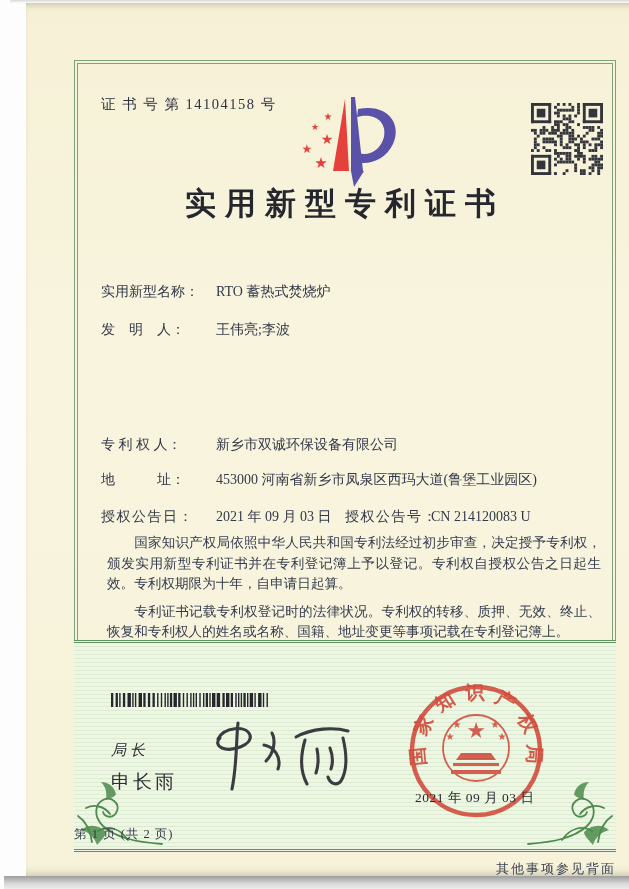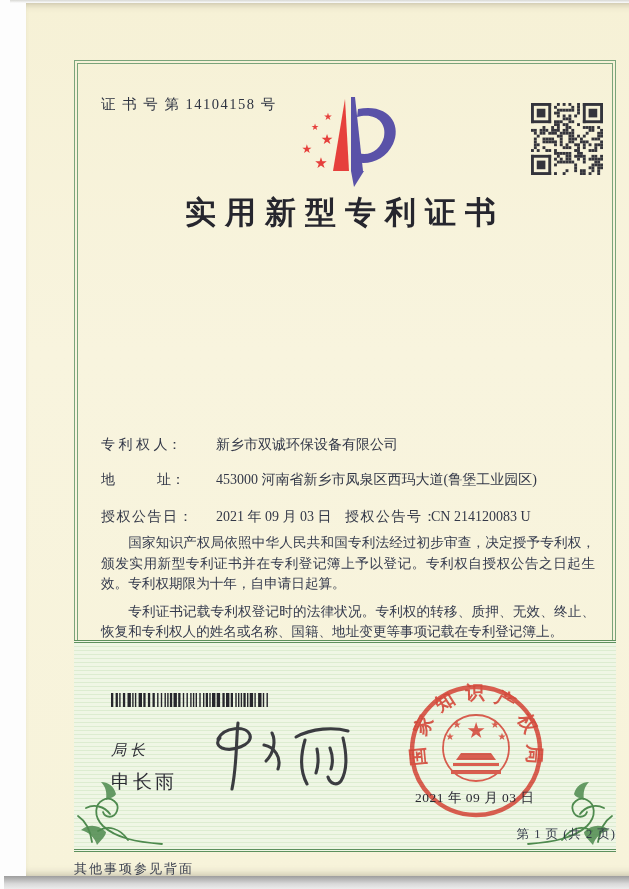--- a/index.html
+++ b/index.html
@@ -16,50 +16,50 @@
   #scan-top{position:absolute;left:10px;right:0;top:0;height:3px;
          background:linear-gradient(180deg,#d8d8d4,rgba(255,255,255,0));}
 
   
   #frame{position:absolute;left:48px;top:57px;width:542px;height:792px;
          border:1px solid #7aa47a;padding:2px;box-sizing:border-box;}
   #frame-inner{width:100%;height:100%;border:1px solid #7aa47a;box-sizing:border-box;}
 
   .abs{position:absolute;}
   #cert-no{left:75px;top:92px;font-size:14.5px;letter-spacing:1.5px;color:#2f3442;white-space:nowrap;}
-  #title{left:48px;top:189px;width:542px;text-align:center;font-size:31px;font-weight:600;
+  #title{left:48px;top:180px;width:542px;text-align:center;font-size:31px;font-weight:600;
          letter-spacing:9px;color:#26262e;white-space:nowrap;}
 
   .row{position:absolute;left:75px;font-size:14px;color:#333848;white-space:nowrap;line-height:20px;}
   .row .lab{display:inline-block;width:115px;vertical-align:top;}
   .row .val{display:inline-block;vertical-align:top;}
   .g2lab{position:absolute;left:244px;letter-spacing:1.5px;text-align:right;}
   .g2val{position:absolute;left:330px;}
 
-  #paras{position:absolute;left:75px;top:530px;width:494px;color:#353b4e;}
+  #paras{position:absolute;left:81px;top:530px;width:494px;color:#353b4e;}
   #paras p{margin:0 0 7px 0;font-size:13.6px;line-height:20.5px;text-align:justify;text-indent:2em;}
 
   
   #green{position:absolute;left:48px;top:637px;width:542px;height:212px;box-sizing:border-box;
          border-top:3px double #5d905d;border-bottom:3px double #5d905d;
          background:repeating-linear-gradient(180deg,#eff6e5 0px,#eff6e5 3px,#dcecd0 3px,#dcecd0 4px);}
   #barcode{position:absolute;left:37px;top:50px;}
   #signer-title{position:absolute;left:37px;top:98px;font-size:15px;letter-spacing:4px;color:#2c2c34;font-style:italic;}
   #signer-name{position:absolute;left:37px;top:126px;font-size:19px;letter-spacing:3px;color:#2c2c34;}
   #signature{position:absolute;left:130px;top:72px;}
   #seal{position:absolute;left:327px;top:33px;mix-blend-mode:multiply;opacity:.95;}
   #seal-date{position:absolute;left:341px;top:146px;font-size:13.5px;letter-spacing:.5px;
              color:#2a2a33;z-index:5;white-space:nowrap;}
-  #page-indicator{position:absolute;left:0;bottom:6px;width:100%;text-align:right;
+  #page-indicator{position:absolute;left:0;bottom:6px;width:100%;text-align:left;
              font-size:12.5px;color:#333a48;letter-spacing:1px;}
   .orn{position:absolute;bottom:3px;}
   #orn-left{left:2px;}
   #orn-right{right:2px;transform:scaleX(-1);}
 
-  #back-note{position:absolute;left:48px;top:857px;width:542px;text-align:left;
+  #back-note{position:absolute;left:48px;top:857px;width:542px;text-align:right;
              font-size:13px;color:#3a3f4e;letter-spacing:2px;}
   #qr{position:absolute;left:505px;top:100px;}
   #logo{position:absolute;left:262px;top:84px;}
 </style>
 </head>
 <body>
 
 <div id="shot">
   <div id="paper">
 
@@ -293,20 +293,26 @@
         <rect x="56" y="5.6" width="8.399999999999999" height="8.399999999999999" fill="#34343c"></rect>
         <rect x="0" y="50.4" width="19.599999999999998" height="2.8" fill="#34343c"></rect>
         <rect x="0" y="67.19999999999999" width="19.599999999999998" height="2.8" fill="#34343c"></rect>
         <rect x="0" y="50.4" width="2.8" height="19.599999999999998" fill="#34343c"></rect>
         <rect x="16.799999999999997" y="50.4" width="2.8" height="19.599999999999998" fill="#34343c"></rect>
         <rect x="5.6" y="56" width="8.399999999999999" height="8.399999999999999" fill="#34343c"></rect>
       </svg>
 
     <div id="title" class="abs">实用新型专利证书</div>
 
+    <div class="row" style="top:279px">
+      <span class="lab">实用新型名称：</span><span class="val">RTO 蓄热式焚烧炉</span>
+    </div>
+    <div class="row" style="top:317px">
+      <span class="lab">发　明　人：</span><span class="val">王伟亮;李波</span>
+    </div>
     <div class="row" style="top:432px">
       <span class="lab">专 利 权 人：</span><span class="val">新乡市双诚环保设备有限公司</span>
     </div>
     <div class="row" style="top:467px">
       <span class="lab">地　　　址：</span><span class="val">453000 河南省新乡市凤泉区西玛大道(鲁堡工业园区)</span>
     </div>
     <div class="row" style="top:504px">
       <span class="lab" style="letter-spacing:1.5px">授权公告日：</span><span class="val">2021 年 09 月 03 日</span>
       <span class="g2lab">授权公告号：</span>
       <span class="g2val">CN 214120083 U</span>

